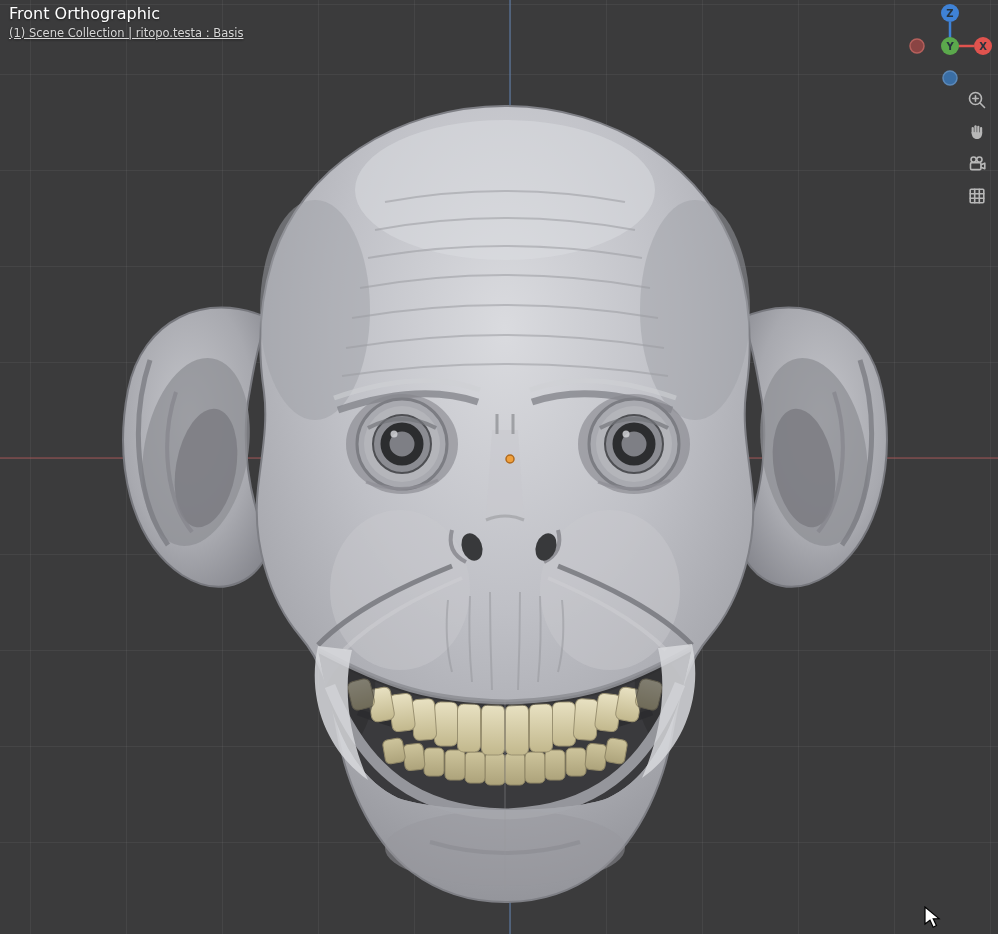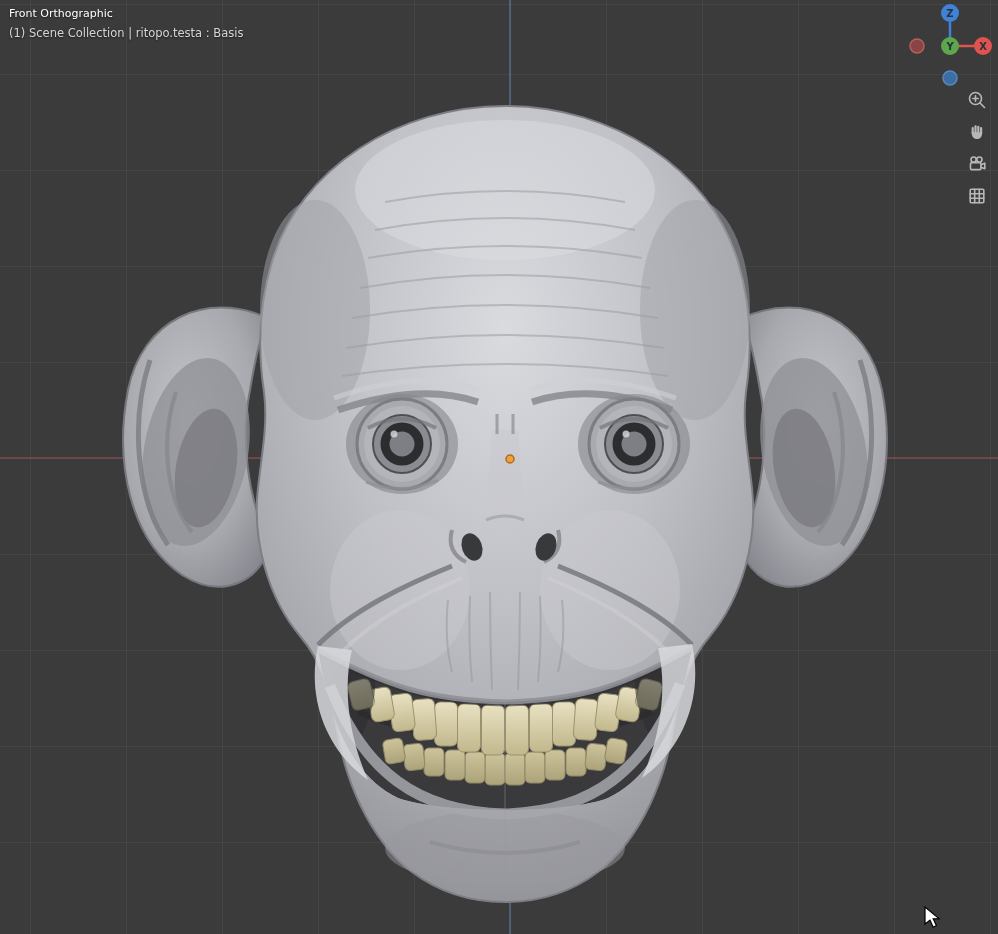--- a/index.html
+++ b/index.html
@@ -9,22 +9,22 @@
     background-image:
       repeating-linear-gradient(to right, rgba(255,255,255,0.05) 0 1px, transparent 1px 96px),
       repeating-linear-gradient(to bottom, rgba(255,255,255,0.05) 0 1px, transparent 1px 96px);
     background-position:30px 74px;
     font-family:"DejaVu Sans", sans-serif;
     cursor:default;
   }
   .axis-z{position:absolute;left:509px;top:0;width:2px;height:100%;background:rgba(92,124,168,0.55);}
   .axis-x{position:absolute;left:0;top:457px;width:100%;height:2px;background:rgba(158,82,82,0.5);}
   .hud{position:absolute;left:9px;top:4px;z-index:30;}
-  .hud .line1{color:#ffffff;font-size:11px;line-height:20px;text-shadow:0 1px 2px rgba(0,0,0,.55);}
-  .hud .line2{color:#d6d6d6;font-size:11.5px;line-height:18px;text-shadow:0 1px 2px rgba(0,0,0,.55);}
+  .hud .line1{color:#ffffff;font-size:16px;line-height:20px;text-shadow:0 1px 2px rgba(0,0,0,.55);}
+  .hud .line2{color:#d6d6d6;font-size:11.5px;line-height:18px;text-shadow:0 1px 2px rgba(0,0,0,.55);text-decoration:underline;}
   .model{position:absolute;left:0;top:0;z-index:10;}
   .gizmo{position:absolute;left:906px;top:2px;width:90px;height:90px;z-index:30;}
   .gizmo text{font-family:"DejaVu Sans",sans-serif;font-size:10px;font-weight:bold;fill:#26333d;}
   .tools{position:absolute;left:964px;top:88px;z-index:30;display:flex;flex-direction:column;gap:8px;}
   .tool-btn{width:26px;height:24px;display:flex;align-items:center;justify-content:center;
     background:transparent;border:none;padding:0;cursor:pointer;opacity:.88;}
   .tool-btn svg{stroke:#c9c9c9;fill:none;stroke-width:1.6;stroke-linecap:round;stroke-linejoin:round;}
   .cursor{position:absolute;left:924px;top:906px;z-index:50;}
 </style>
 </head>

